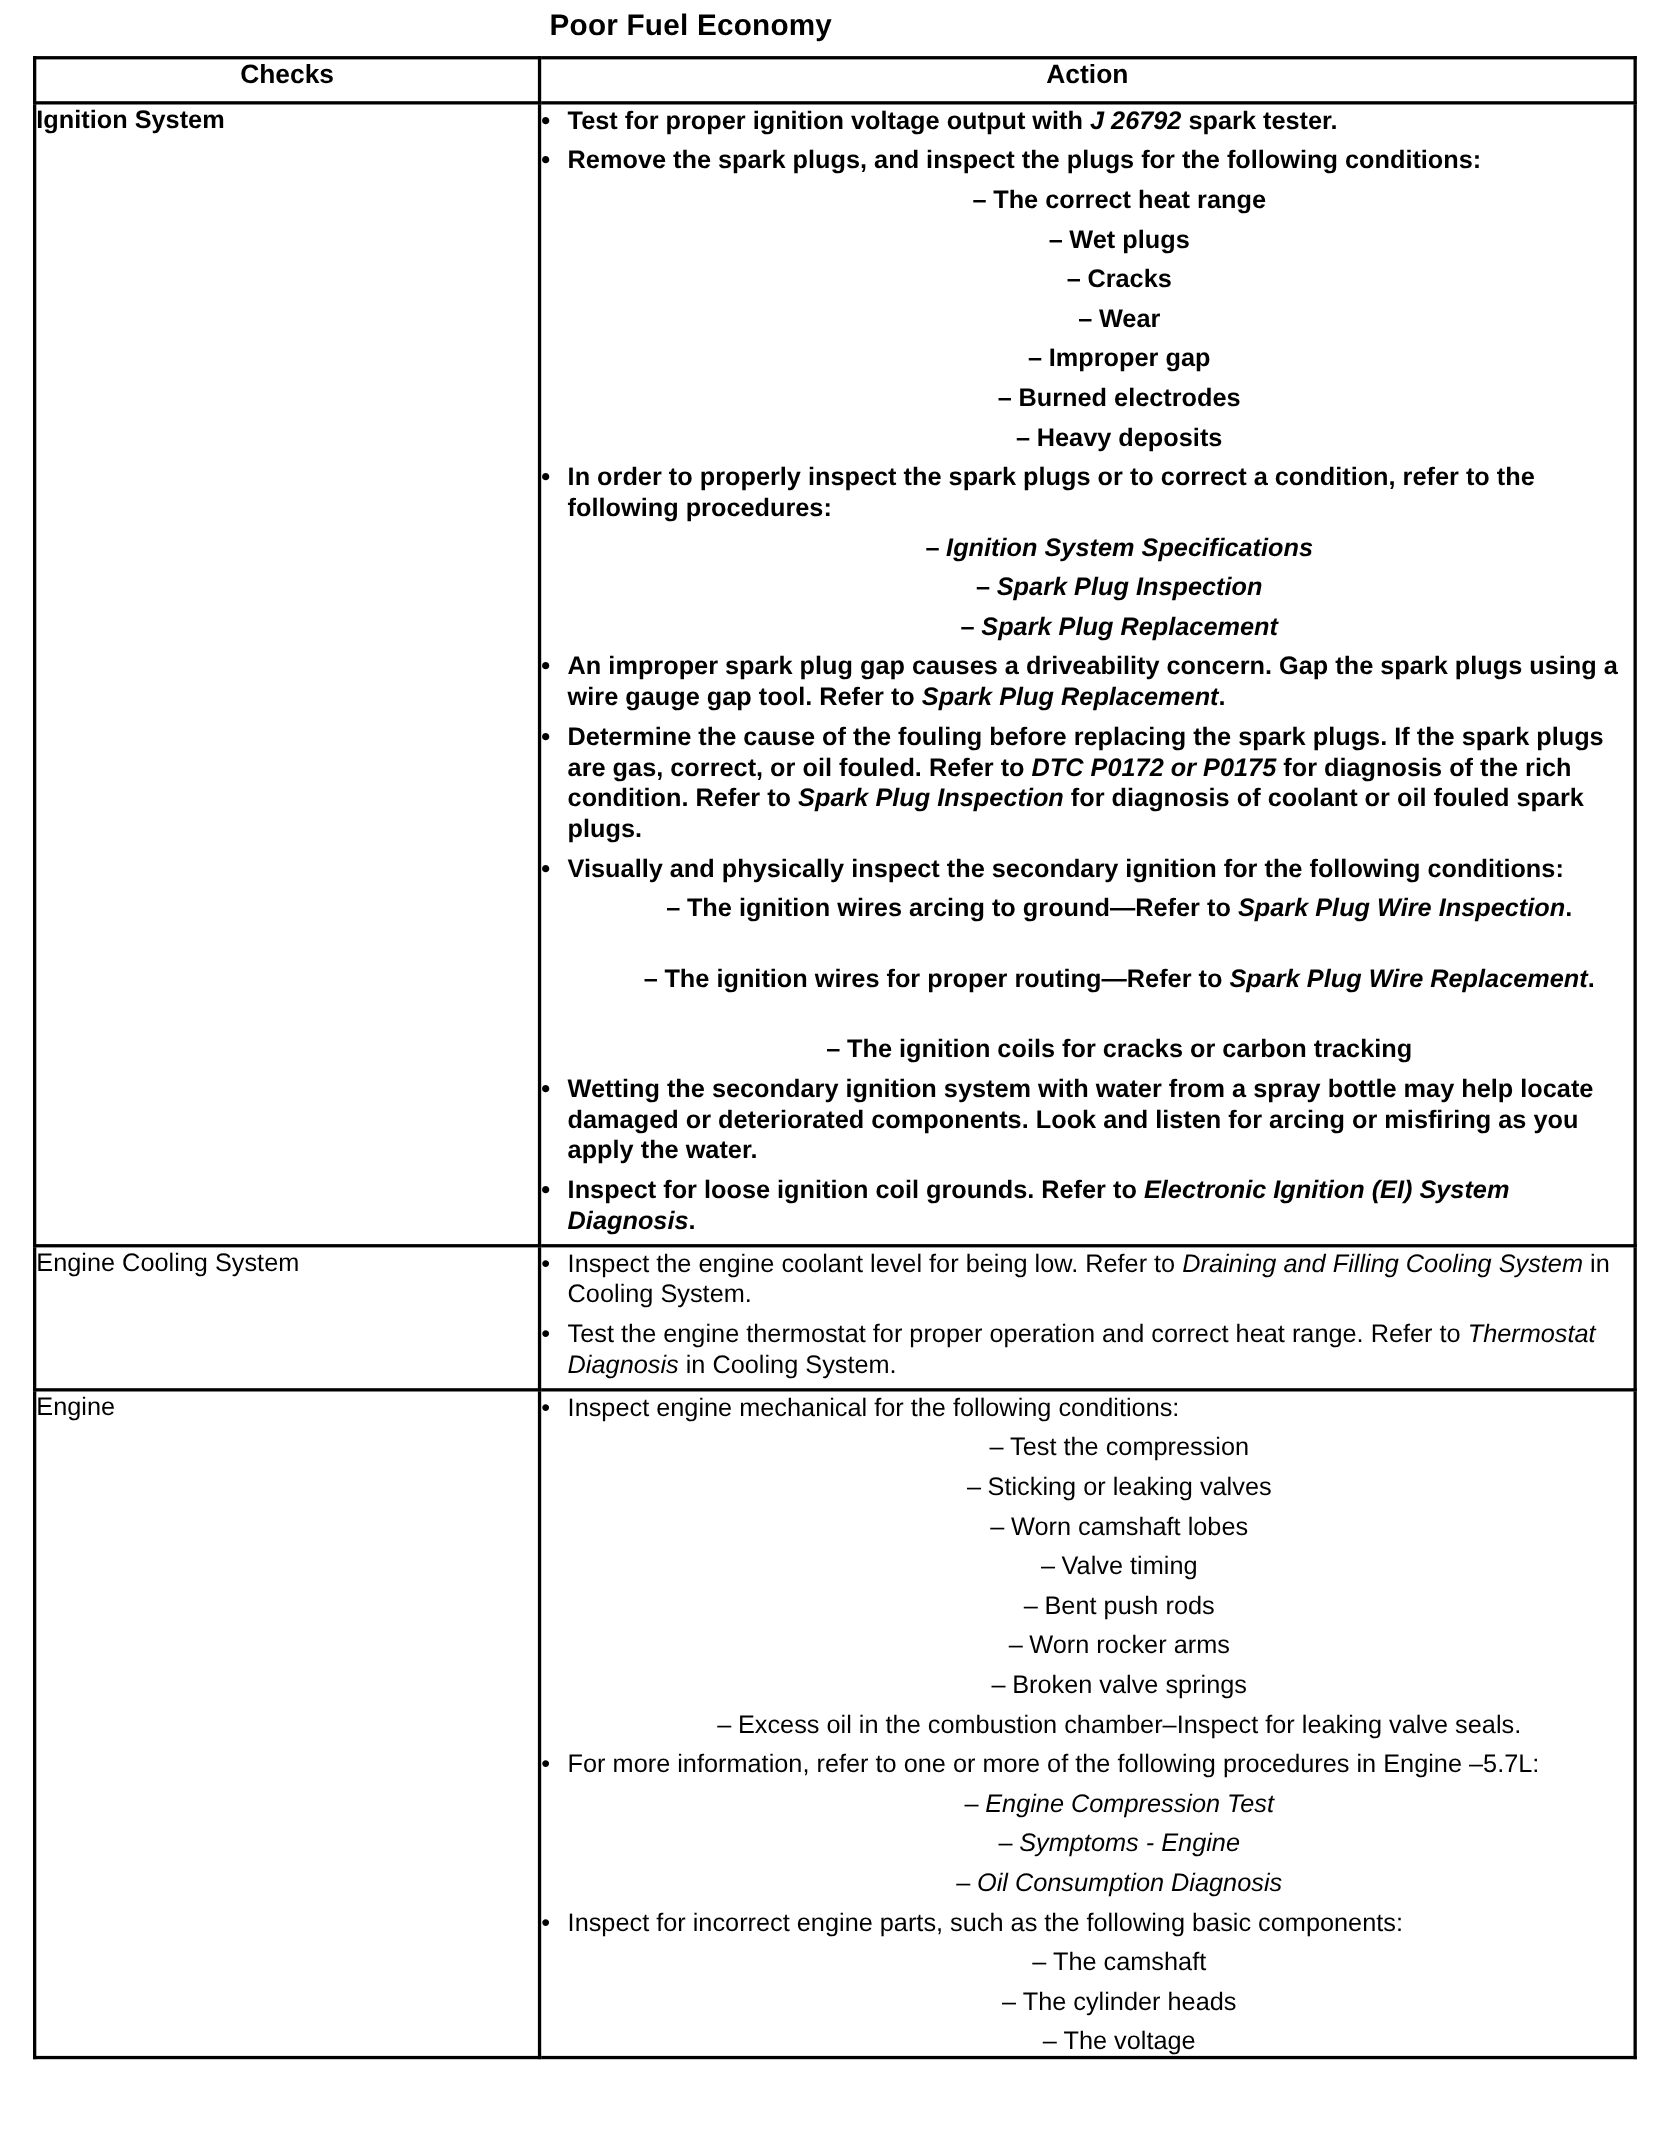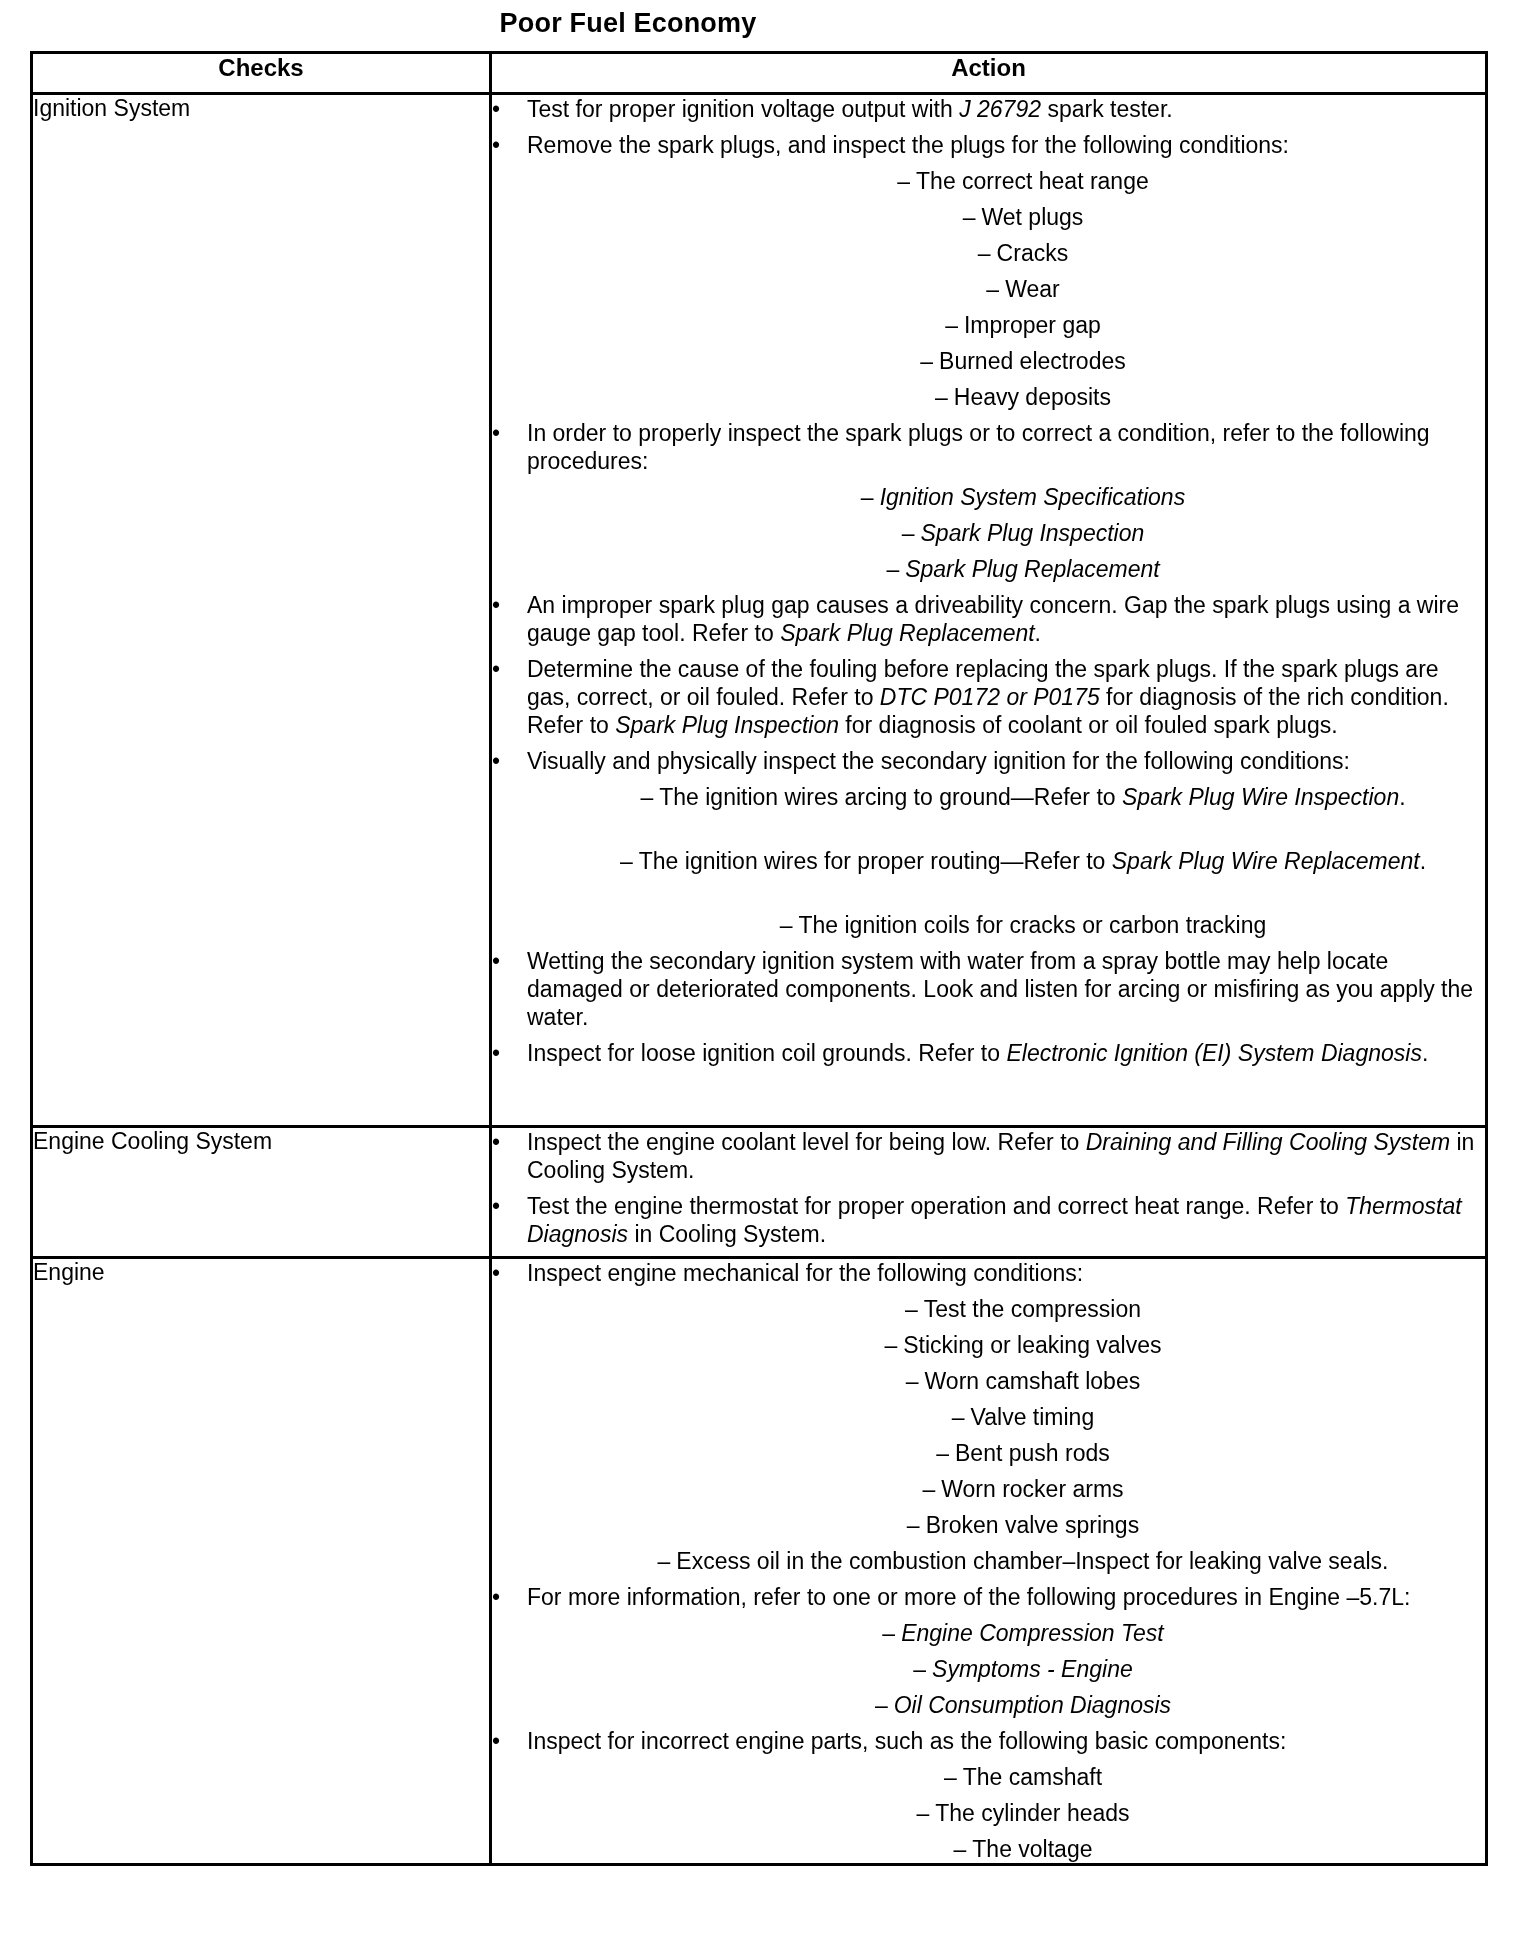--- a/index.html
+++ b/index.html
@@ -51,21 +51,21 @@
       font-size: 23px;
       padding: 8px 0 0 17px;
     }
     td.action-cell {
       padding: 6px 14px 6px 35px;
       font-size: 23px;
       line-height: 28px;
     }
     .bullet {
       position: relative;
-      padding-left: 35px;
+      padding-left: 24px;
       margin-bottom: 8px;
     }
     .bullet::before {
       content: "\2022";
       position: absolute;
       left: 0;
       top: 0;
     }
     .sub {
       position: relative;
@@ -74,21 +74,21 @@
       margin-bottom: 8px;
       text-align: center;
     }
     .sub .dash {
       margin-right: 6px;
     }
     .sub.tall {
       margin-bottom: 36px;
     }
     em { font-style: italic; }
-    .ign-row td.check-cell, .ign-row td.action-cell { height: 1030px; }
+    .ign-row td.check-cell, .ign-row td.action-cell { height: 1030px; font-weight: bold; }
     .cool-row td.action-cell { height: 128px; }
   </style>
 </head>
 <body>
 
 <div class="page-title">Poor Fuel Economy</div>
 
 <table class="doc-table">
   <colgroup>
       <col class="c-checks">

